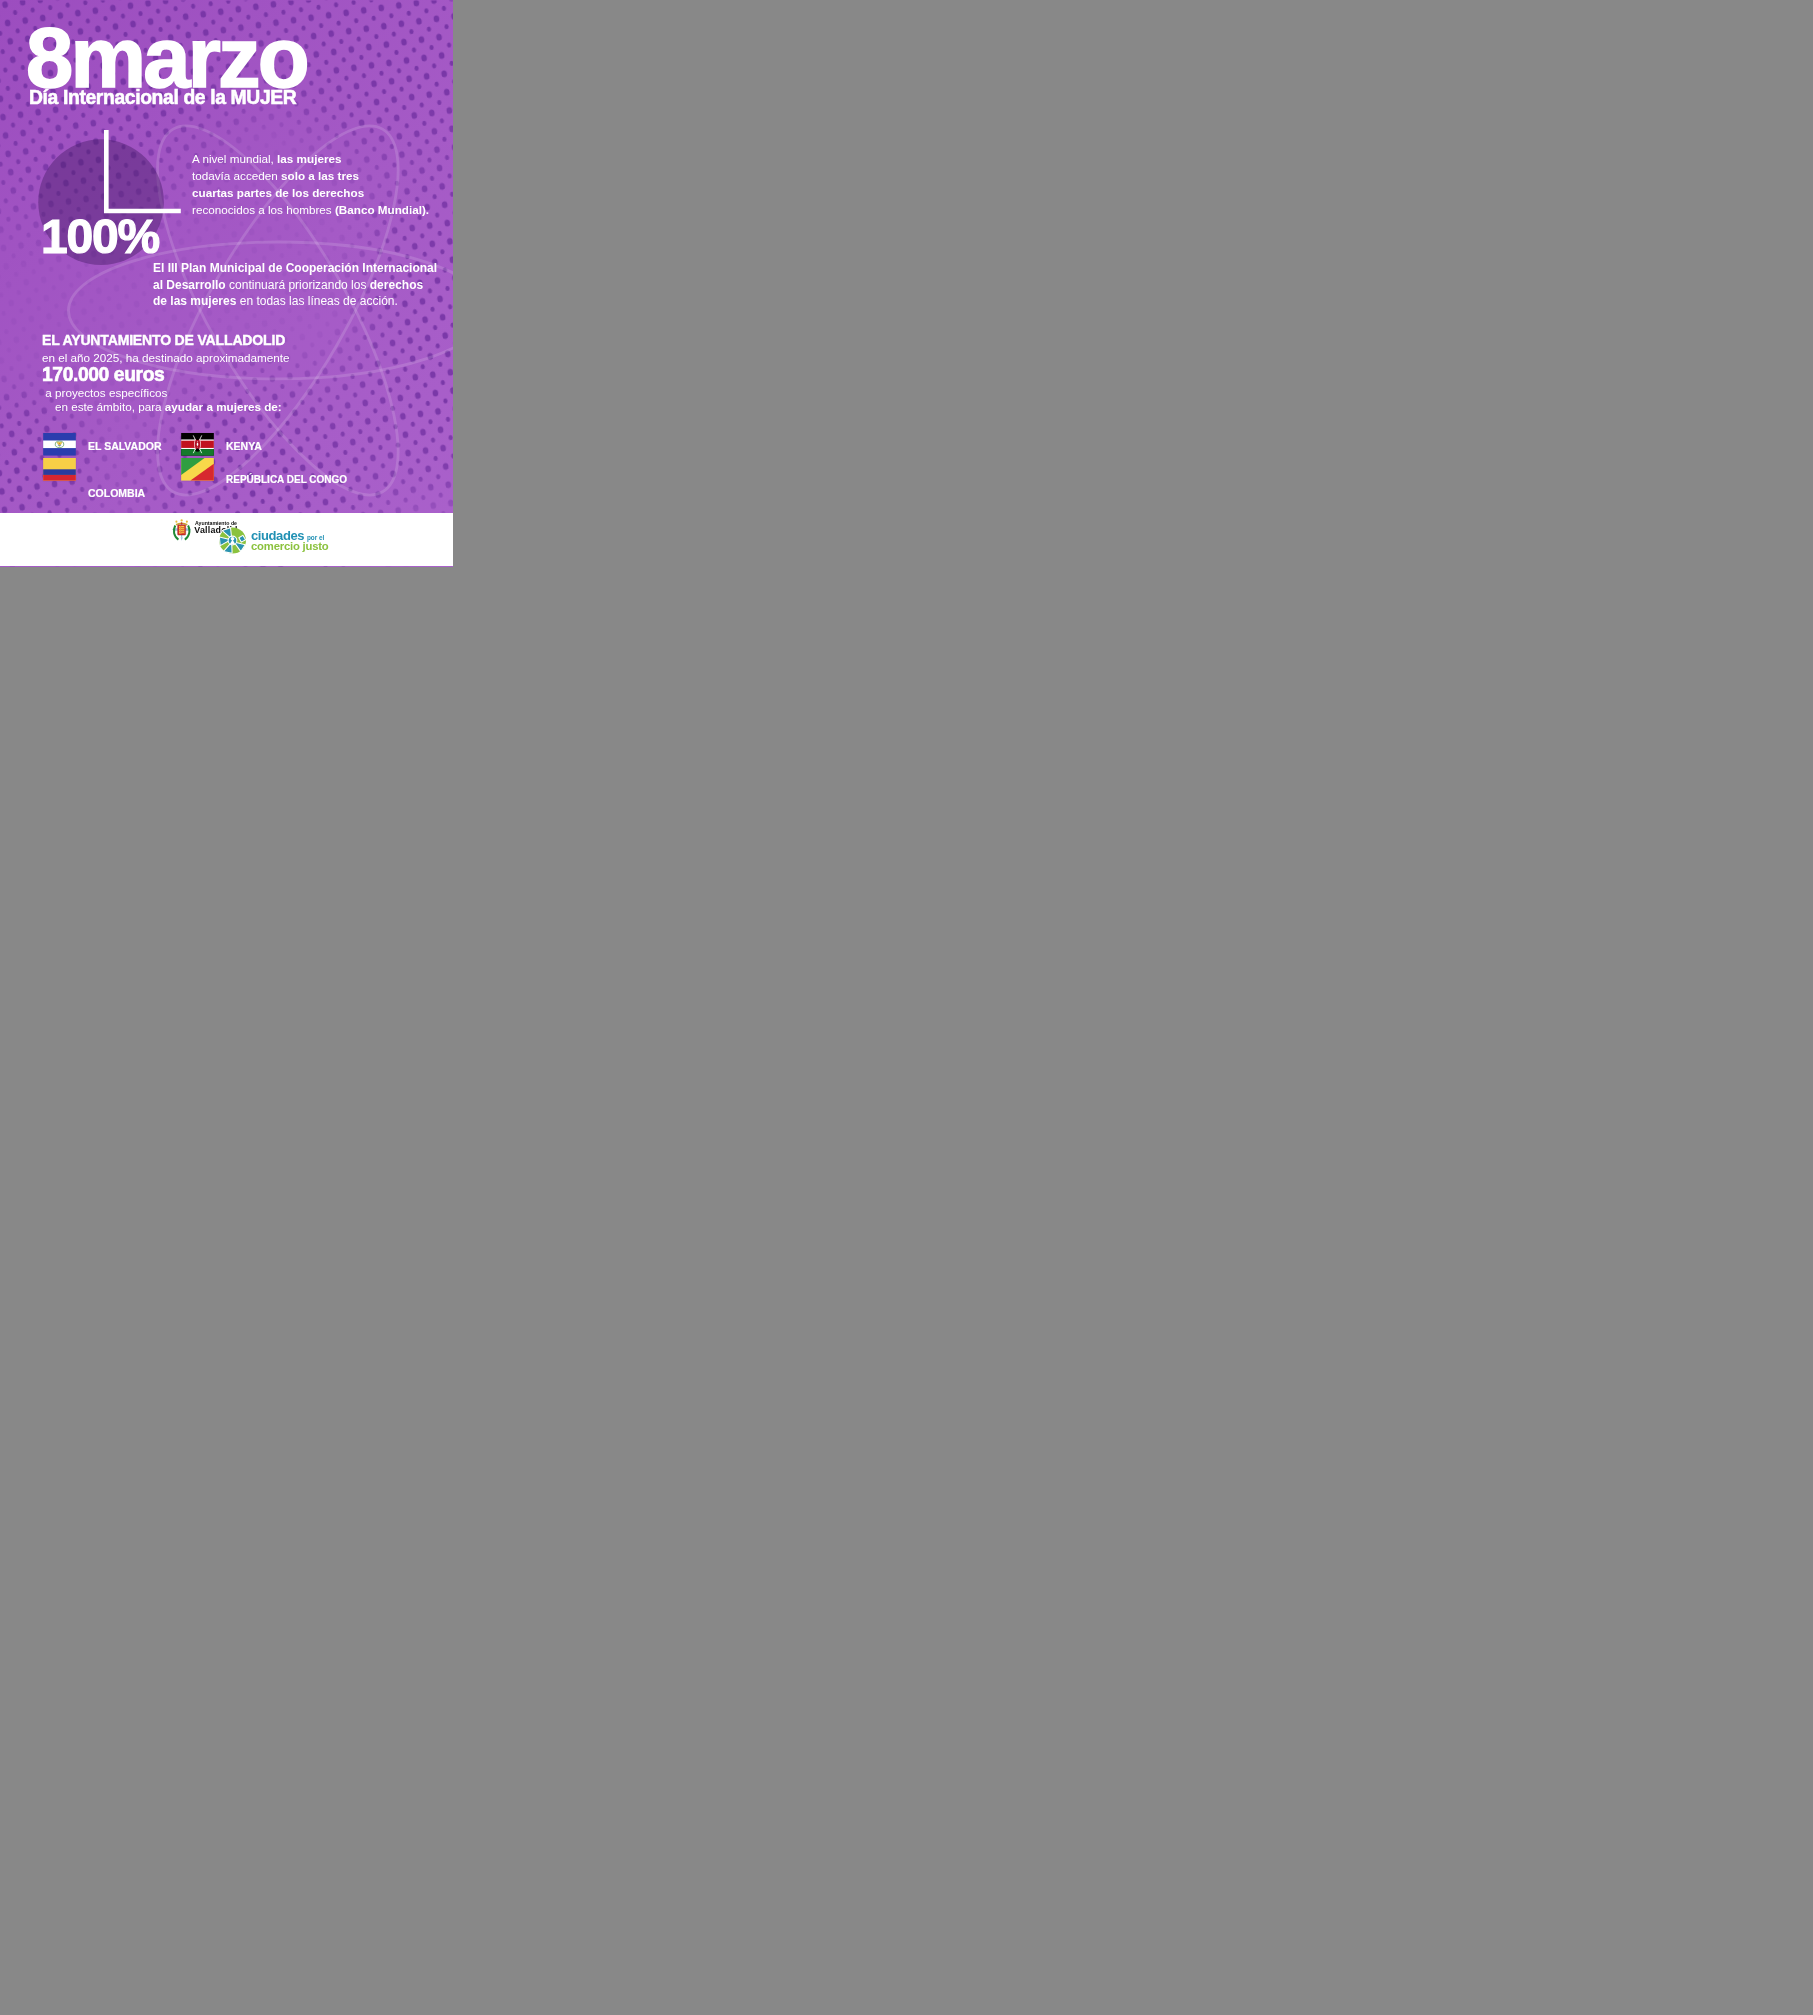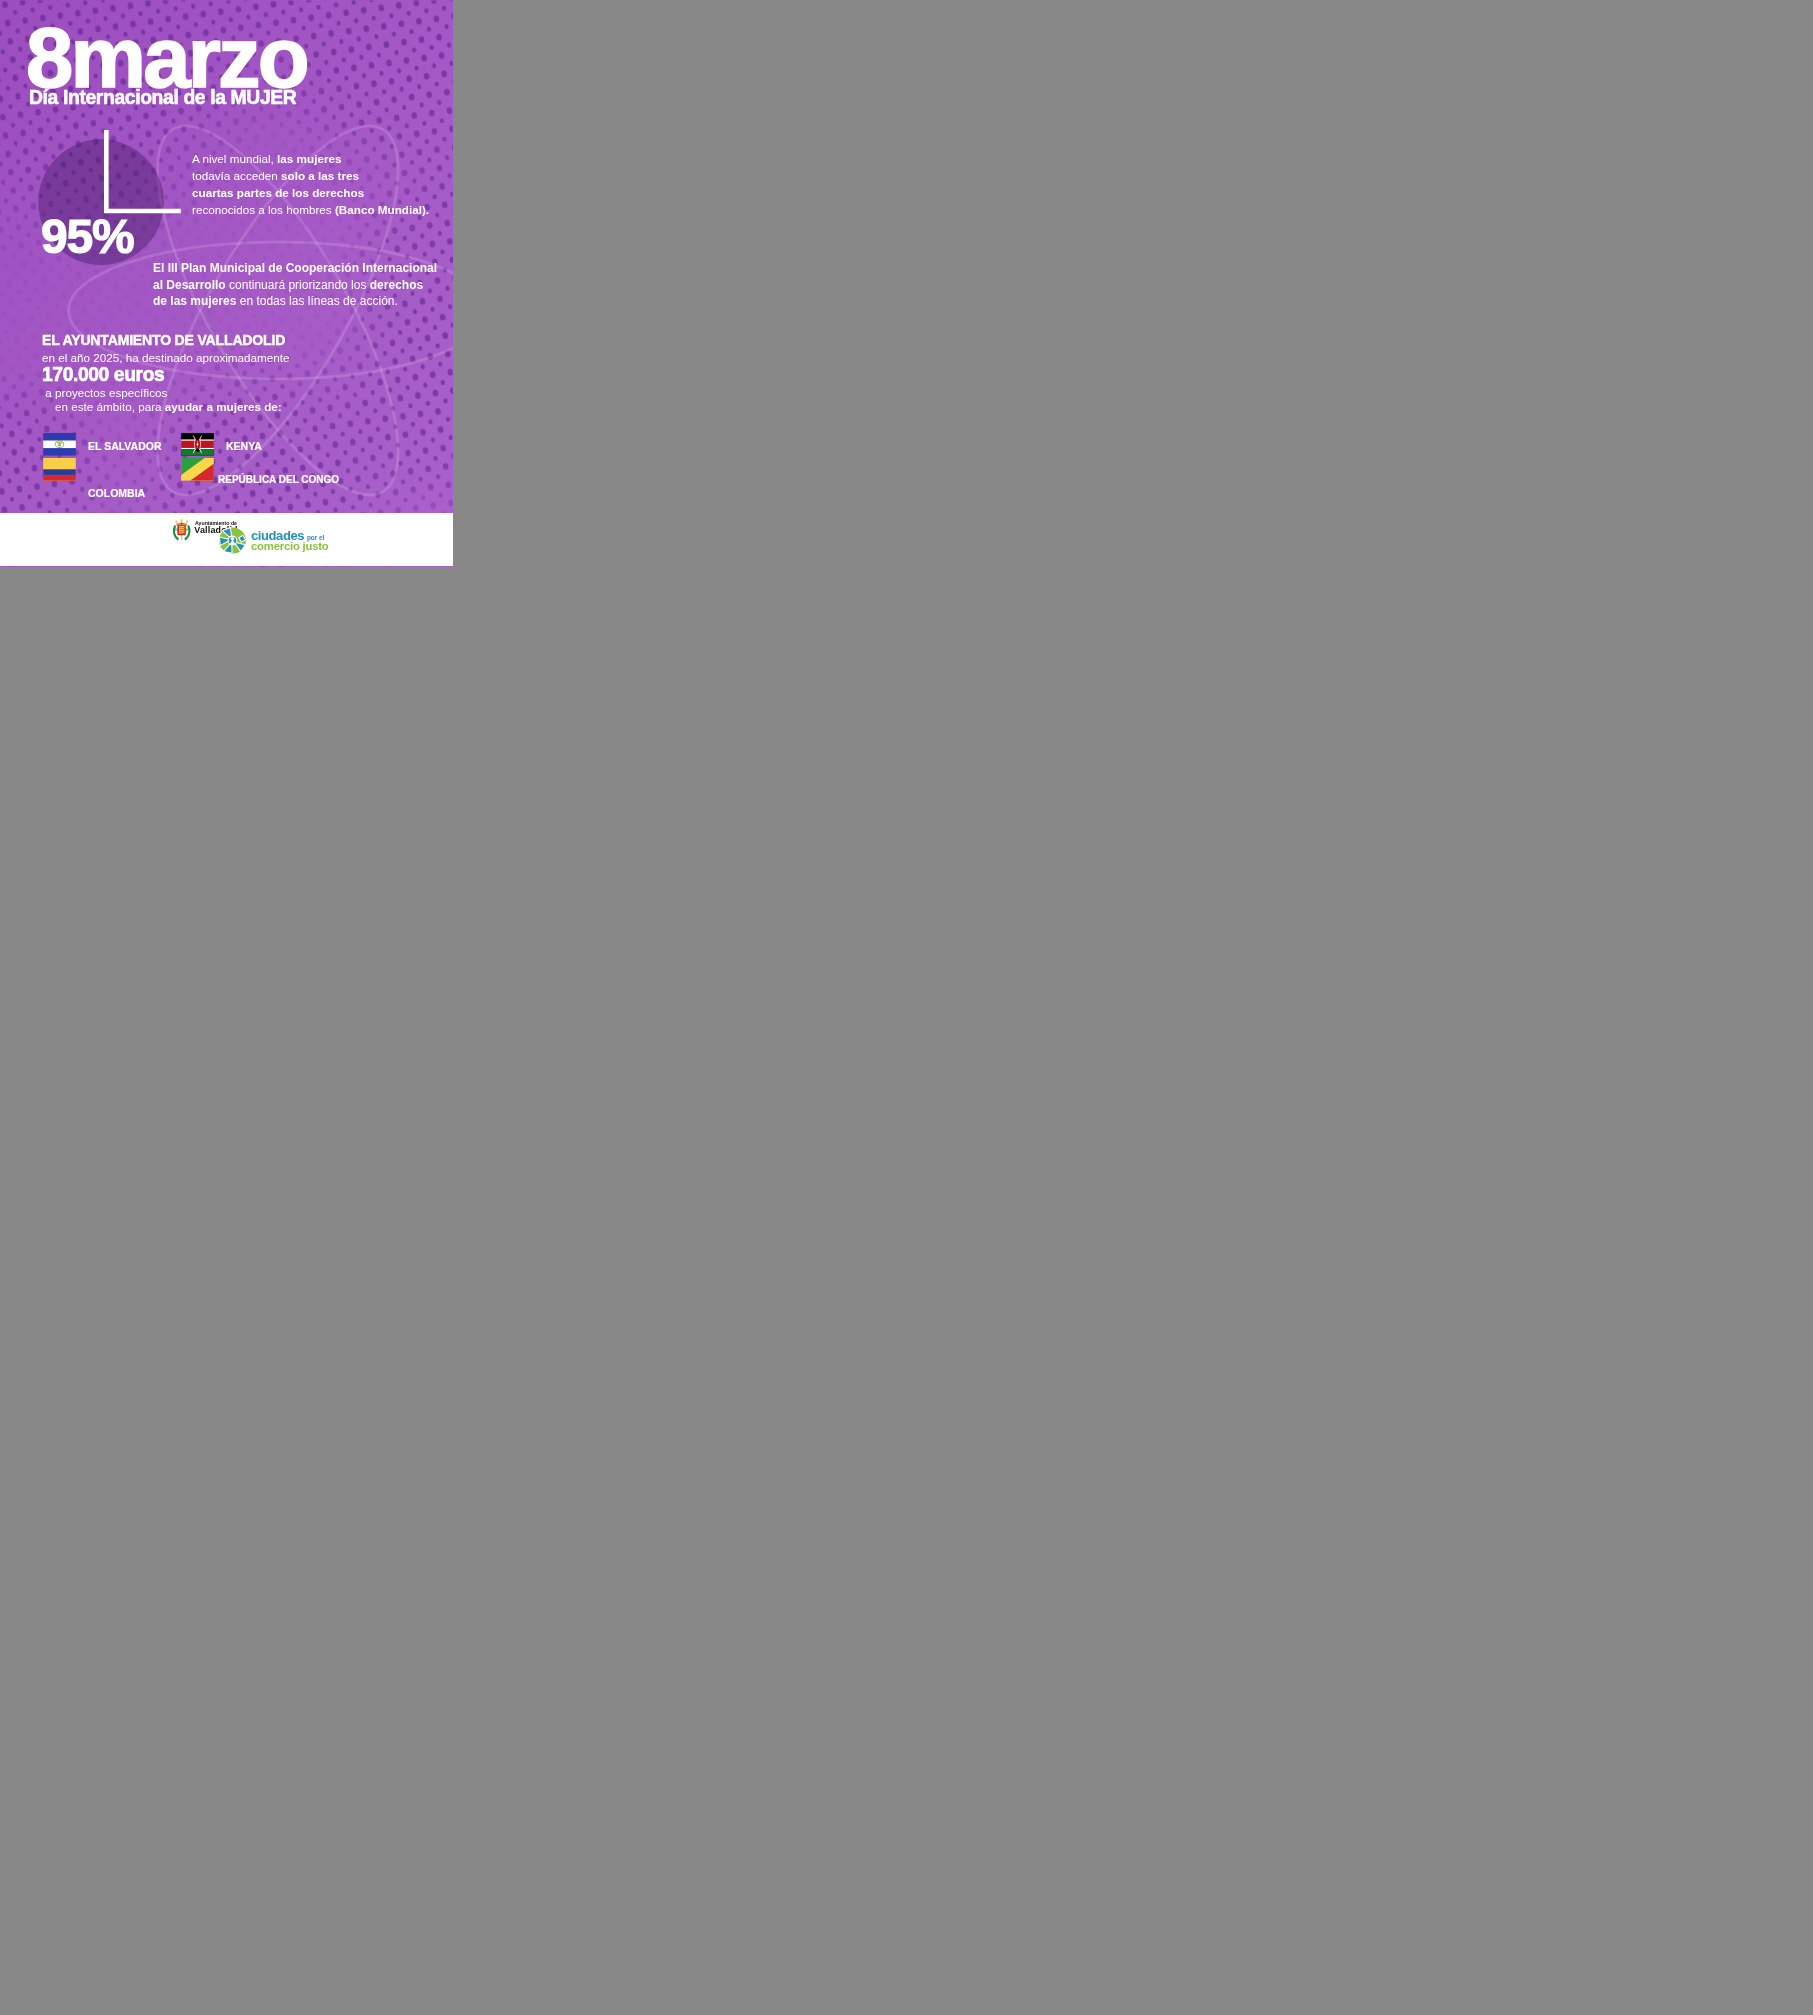--- a/index.html
+++ b/index.html
@@ -122,21 +122,21 @@
 
     <g>
       <circle cx="251" cy="501" r="156" fill="rgba(62,22,94,0.40)"></circle>
       <path d="M264 322 V523 H449" fill="none" stroke="#ffffff" stroke-width="11.5"></path>
     </g>
   </svg>
 
   <div class="abs white title">8marzo</div>
   <div class="abs white subtitle">Día Internacional de la MUJER</div>
 
-  <div class="abs white stat">95%</div>
+  <div class="abs white stat">100%</div>
 
   <div class="abs para para1">
     <span class="line"><span class="seg-r">A nivel mundial, </span><span class="seg-b">las mujeres</span></span>
     <span class="line"><span class="seg-r">todavía acceden </span><span class="seg-b">solo a las tres</span></span>
     <span class="line"><span class="seg-b">cuartas partes de los derechos</span></span>
     <span class="line"><span class="seg-r">reconocidos a los hombres </span><span class="seg-b">(Banco Mundial).</span></span>
   </div>
 
   <div class="abs para para2">
     <span class="line"><span class="seg-b">El III Plan Municipal de Cooperación Internacional</span></span>
@@ -197,21 +197,21 @@
   </div>
   <div class="country-label" style="left:88px;top:487px;">COLOMBIA</div>
 
   <div class="flag" style="left:181px;top:458px;">
     <svg viewBox="0 0 81 56" xmlns="http://www.w3.org/2000/svg">
       <rect width="81" height="56" fill="#f8d84a"></rect>
       <polygon points="0,0 58,0 0,42" fill="#2f9e41"></polygon>
       <polygon points="81,56 23,56 81,14" fill="#d7282f"></polygon>
     </svg>
   </div>
-  <div class="country-label label-congo" style="left:218px;top:474px;">REPÚBLICA DEL CONGO</div>
+  <div class="country-label label-congo" style="left:226px;top:474px;">REPÚBLICA DEL CONGO</div>
 
   <div class="footer">
 
     <svg class="crest" viewBox="0 0 48 56" xmlns="http://www.w3.org/2000/svg">
       <path d="M1 26 L7 23.5 H41 L47 26 L41 28.5 H7 Z" fill="#9cc4e4" stroke="#6b8aa6" stroke-width="0.5"></path>
       <rect x="22.8" y="8" width="2.6" height="38" fill="#8fb8d8"></rect>
       <polygon points="24.1,54 21.3,45 26.9,45" fill="#9cc4e4"></polygon>
       <path d="M8 16 C2 28 4 43 16 51" fill="none" stroke="#1f8a34" stroke-width="5"></path>
       <path d="M40 16 C46 28 44 43 32 51" fill="none" stroke="#1f8a34" stroke-width="5"></path>
       <path d="M10 14 Q24 7 38 14" fill="none" stroke="#caa32e" stroke-width="4"></path>

